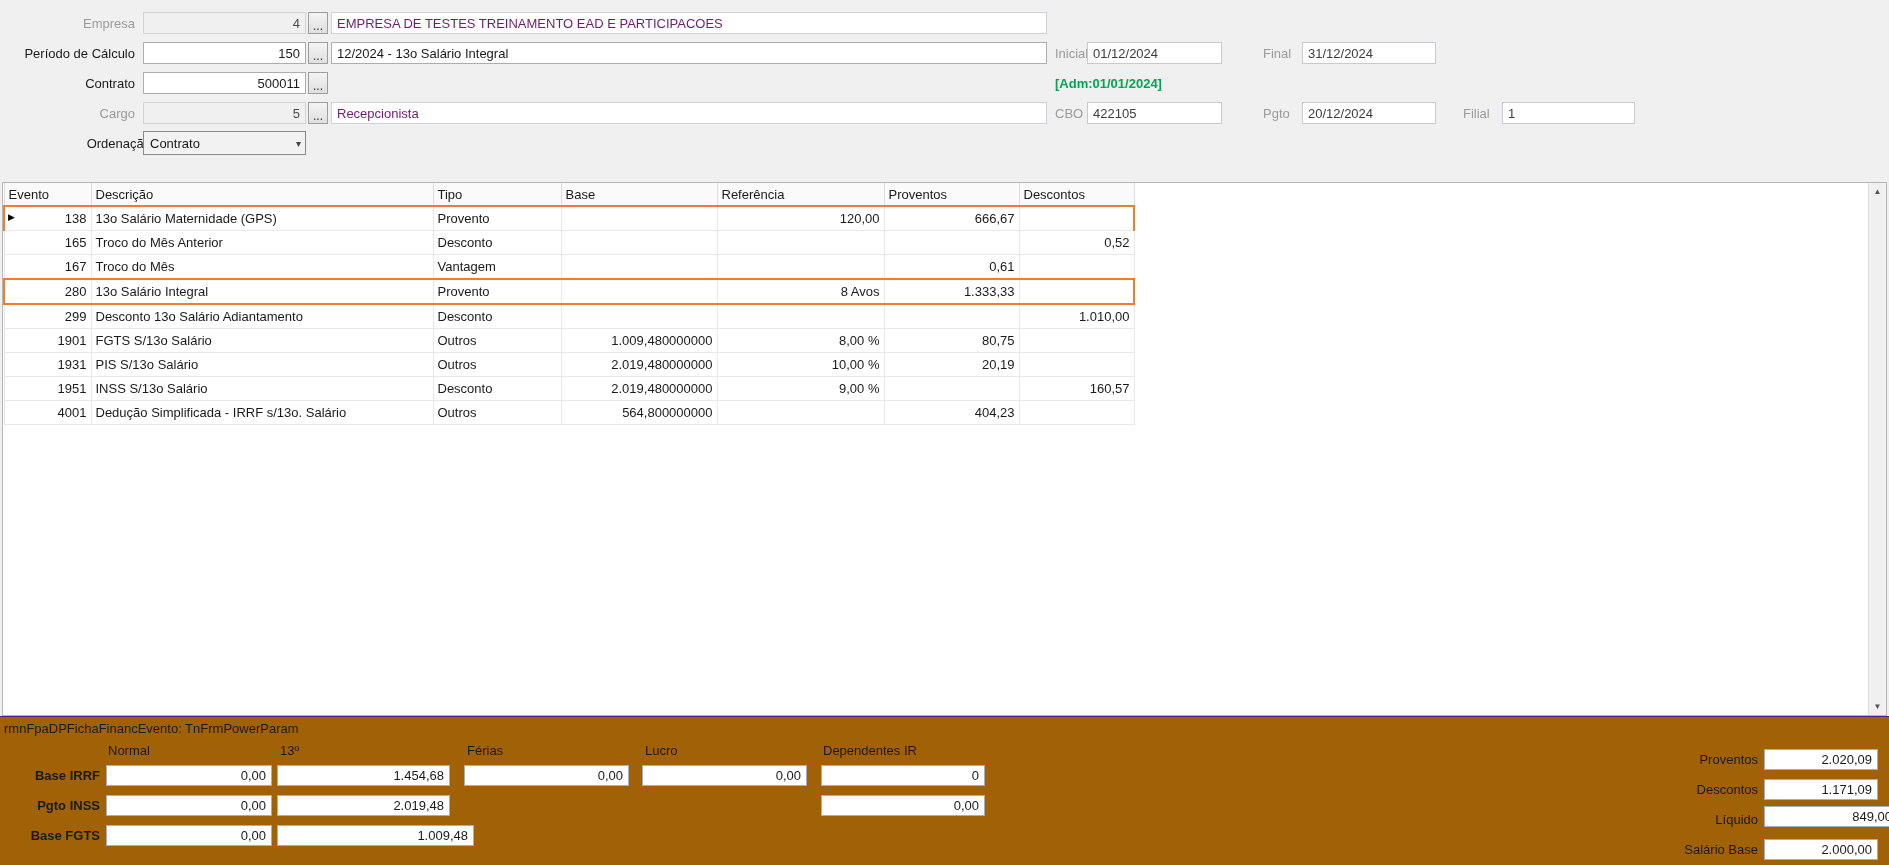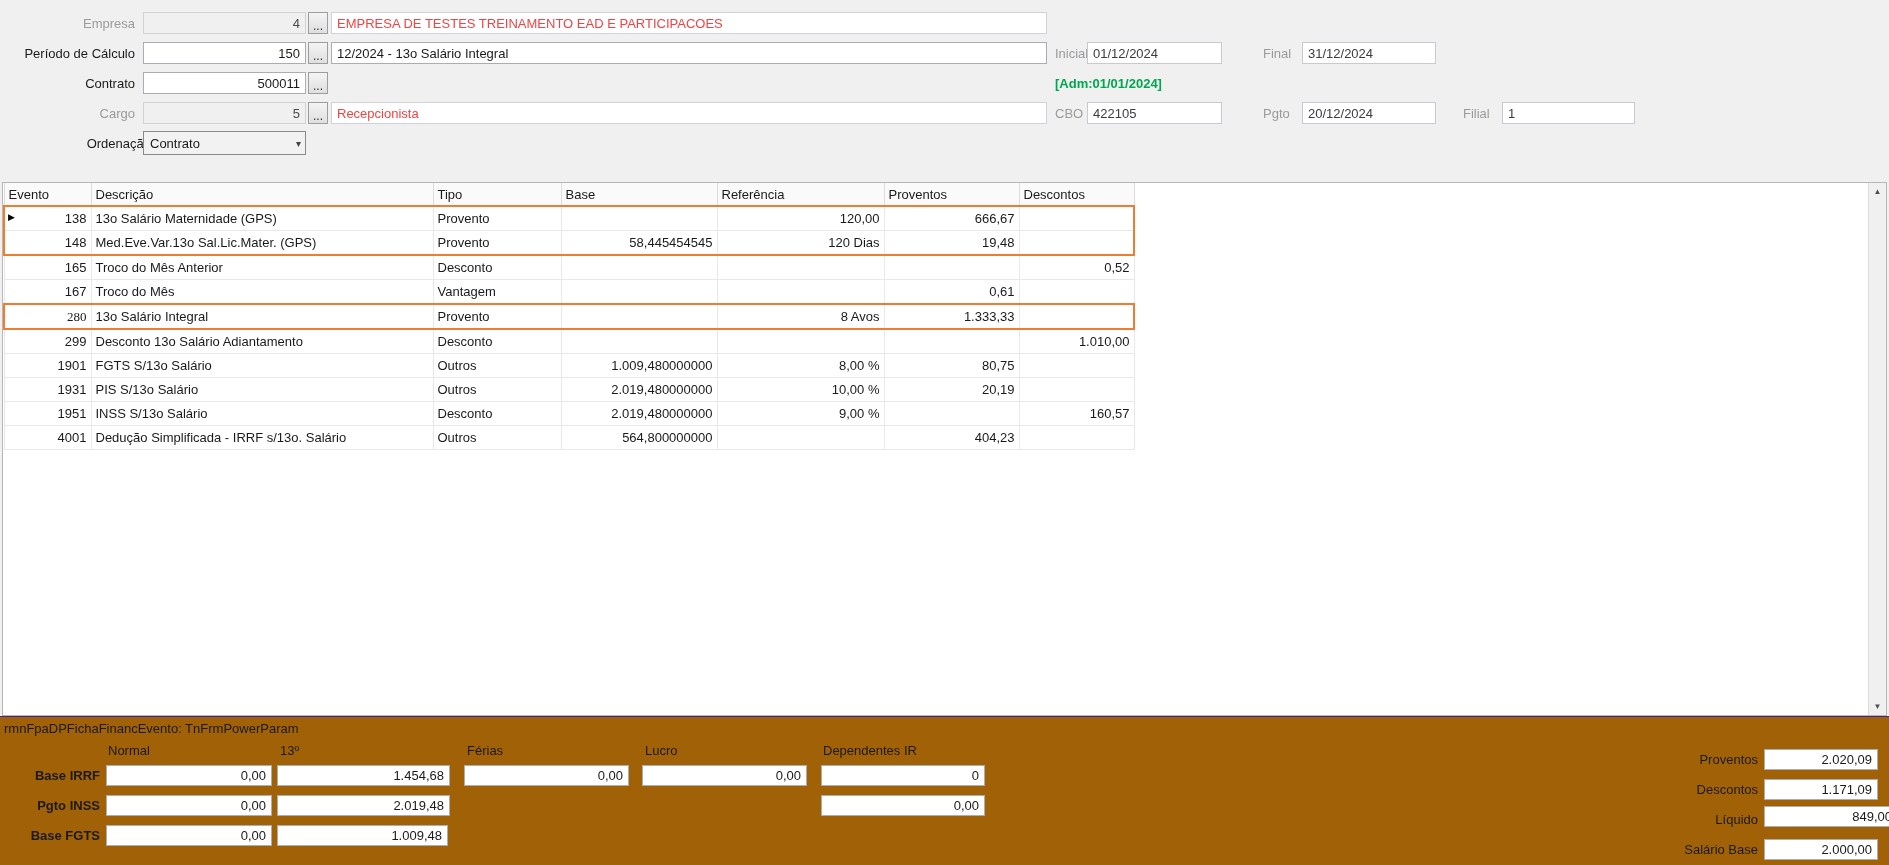--- a/index.html
+++ b/index.html
@@ -11,21 +11,21 @@
   .lbl{position:absolute;height:22px;display:flex;align-items:center;white-space:nowrap;}
   .lbl.right{justify-content:flex-end;}
   .lbl.gray{color:#9b9b9b;}
   .tb{
     position:absolute;height:22px;box-sizing:border-box;background:#fff;
     border:1px solid #abadb3;display:flex;align-items:center;padding:0 5px;
     white-space:nowrap;overflow:hidden;
   }
   .tb.num{justify-content:flex-end;}
   .tb.dis{background:#f0f0f0;border-color:#d2d2d2;color:#4a4a4a;}
-  .tb.gtx{color:#ef4444;border-color:#cfd2d6;}
+  .tb.gtx{color:#701a75;border-color:#cfd2d6;}
   .tb.lite{border-color:#c7cbd1;color:#3c3c3c;}
   .btn-dots{
     position:absolute;width:20px;height:22px;box-sizing:border-box;
     background:linear-gradient(#f4f4f4,#dfdfdf);border:1px solid #9d9d9d;
     display:flex;align-items:flex-end;justify-content:center;line-height:13px;
     font-size:12px;color:#333;cursor:pointer;
   }
   .combo{
     position:absolute;height:24px;box-sizing:border-box;background:#f2f2f2;
     border:1px solid #8a8a8a;display:flex;align-items:center;padding:0 4px 0 6px;
@@ -51,21 +51,21 @@
   table.grid td.num{text-align:right;}
   table.grid td.c-ev{position:relative;}
   .sel-arrow{position:absolute;left:3px;top:5px;font-size:9px;color:#000;}
   tr.hl-start td{border-top:2px solid var(--hl);}
   tr.hl-start td:first-child{border-left:2px solid var(--hl);}
   tr.hl-start td:last-child{border-right:2px solid var(--hl);}
   tr.hl-end td{border-bottom:2px solid var(--hl);}
   tr.hl-end td:first-child{border-left:2px solid var(--hl);}
   tr.hl-end td:last-child{border-right:2px solid var(--hl);}
   tr.hl-single td{border-top:2px solid var(--hl);border-bottom:2px solid var(--hl);}
-  tr.hl-single td:first-child{border-left:2px solid var(--hl);font-family:Liberation Serif, serif;}
+  tr.hl-single td:first-child{border-left:2px solid var(--hl);}
   tr.hl-single td:last-child{border-right:2px solid var(--hl);}
   
   .vsb{position:absolute;top:0;right:0;width:17px;height:100%;background:#f0f0f0;border-left:1px solid #dcdcdc;}
   .vsb .sb-btn{
     position:absolute;left:0;width:17px;height:17px;background:#f0f0f0;
     display:flex;align-items:center;justify-content:center;font-size:8px;color:#505050;cursor:pointer;
   }
   .vsb .sb-up{top:0;}
   .vsb .sb-dn{bottom:0;}
   
@@ -140,29 +140,20 @@
       <tbody>
           <tr class="hl-start">
             <td class="c-ev num"><span class="sel-arrow">▶</span>138</td>
             <td class="c-de">13o Salário Maternidade (GPS)</td>
             <td class="c-ti">Provento</td>
             <td class="c-ba num"></td>
             <td class="c-re num">120,00</td>
             <td class="c-pr num">666,67</td>
             <td class="c-ds num"></td>
           </tr>
-          <tr class="hl-end">
-            <td class="c-ev num">148</td>
-            <td class="c-de">Med.Eve.Var.13o Sal.Lic.Mater. (GPS)</td>
-            <td class="c-ti">Provento</td>
-            <td class="c-ba num">58,445454545</td>
-            <td class="c-re num">120 Dias</td>
-            <td class="c-pr num">19,48</td>
-            <td class="c-ds num"></td>
-          </tr>
           <tr>
             <td class="c-ev num">165</td>
             <td class="c-de">Troco do Mês Anterior</td>
             <td class="c-ti">Desconto</td>
             <td class="c-ba num"></td>
             <td class="c-re num"></td>
             <td class="c-pr num"></td>
             <td class="c-ds num">0,52</td>
           </tr>
           <tr>
@@ -252,21 +243,21 @@
     <div class="fld" style="left:642px;top:48px;width:165px">0,00</div>
     <div class="fld" style="left:821px;top:48px;width:164px">0</div>
 
     <div class="rowlbl" style="left:0;top:78px;width:100px">Pgto INSS</div>
     <div class="fld" style="left:106px;top:78px;width:166px">0,00</div>
     <div class="fld" style="left:277px;top:78px;width:173px">2.019,48</div>
     <div class="fld" style="left:821px;top:78px;width:164px">0,00</div>
 
     <div class="rowlbl" style="left:0;top:108px;width:100px">Base FGTS</div>
     <div class="fld" style="left:106px;top:108px;width:166px">0,00</div>
-    <div class="fld" style="left:277px;top:108px;width:171px">1.009,48</div>
+    <div class="fld" style="left:277px;top:108px;width:197px">1.009,48</div>
 
     <div class="sumlbl" style="left:1580px;top:32px;width:178px">Proventos</div>
     <div class="fld" style="left:1764px;top:32px;width:114px">2.020,09</div>
     <div class="sumlbl" style="left:1580px;top:62px;width:178px">Descontos</div>
     <div class="fld" style="left:1764px;top:62px;width:114px">1.171,09</div>
     <div class="sumlbl" style="left:1580px;top:92px;width:178px">Líquido</div>
     <div class="fld" style="left:1764px;top:89px;width:134px">849,00</div>
     <div class="sumlbl" style="left:1580px;top:122px;width:178px">Salário Base</div>
     <div class="fld" style="left:1764px;top:122px;width:114px">2.000,00</div>
   </div>

